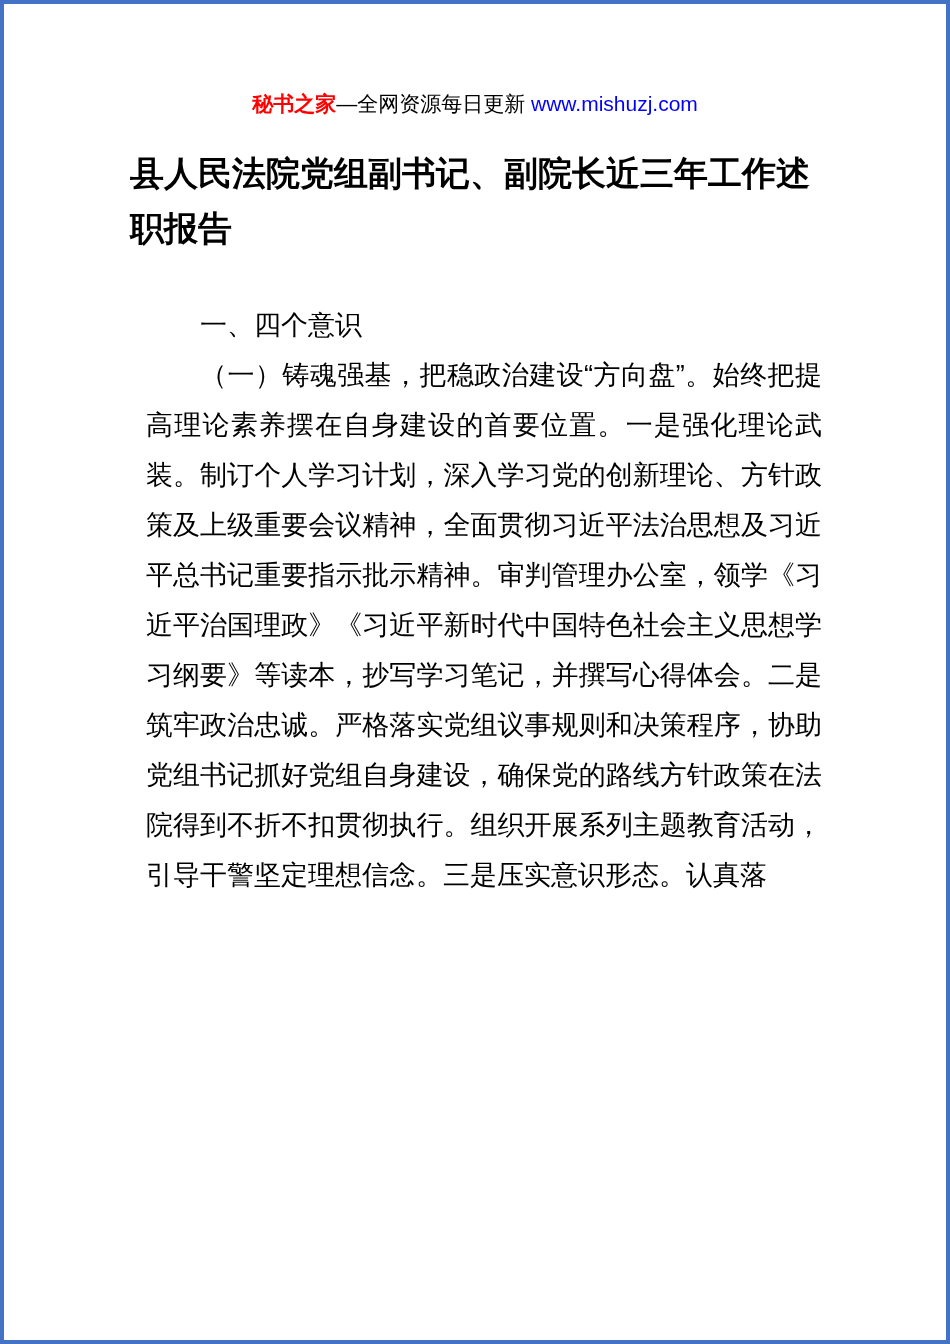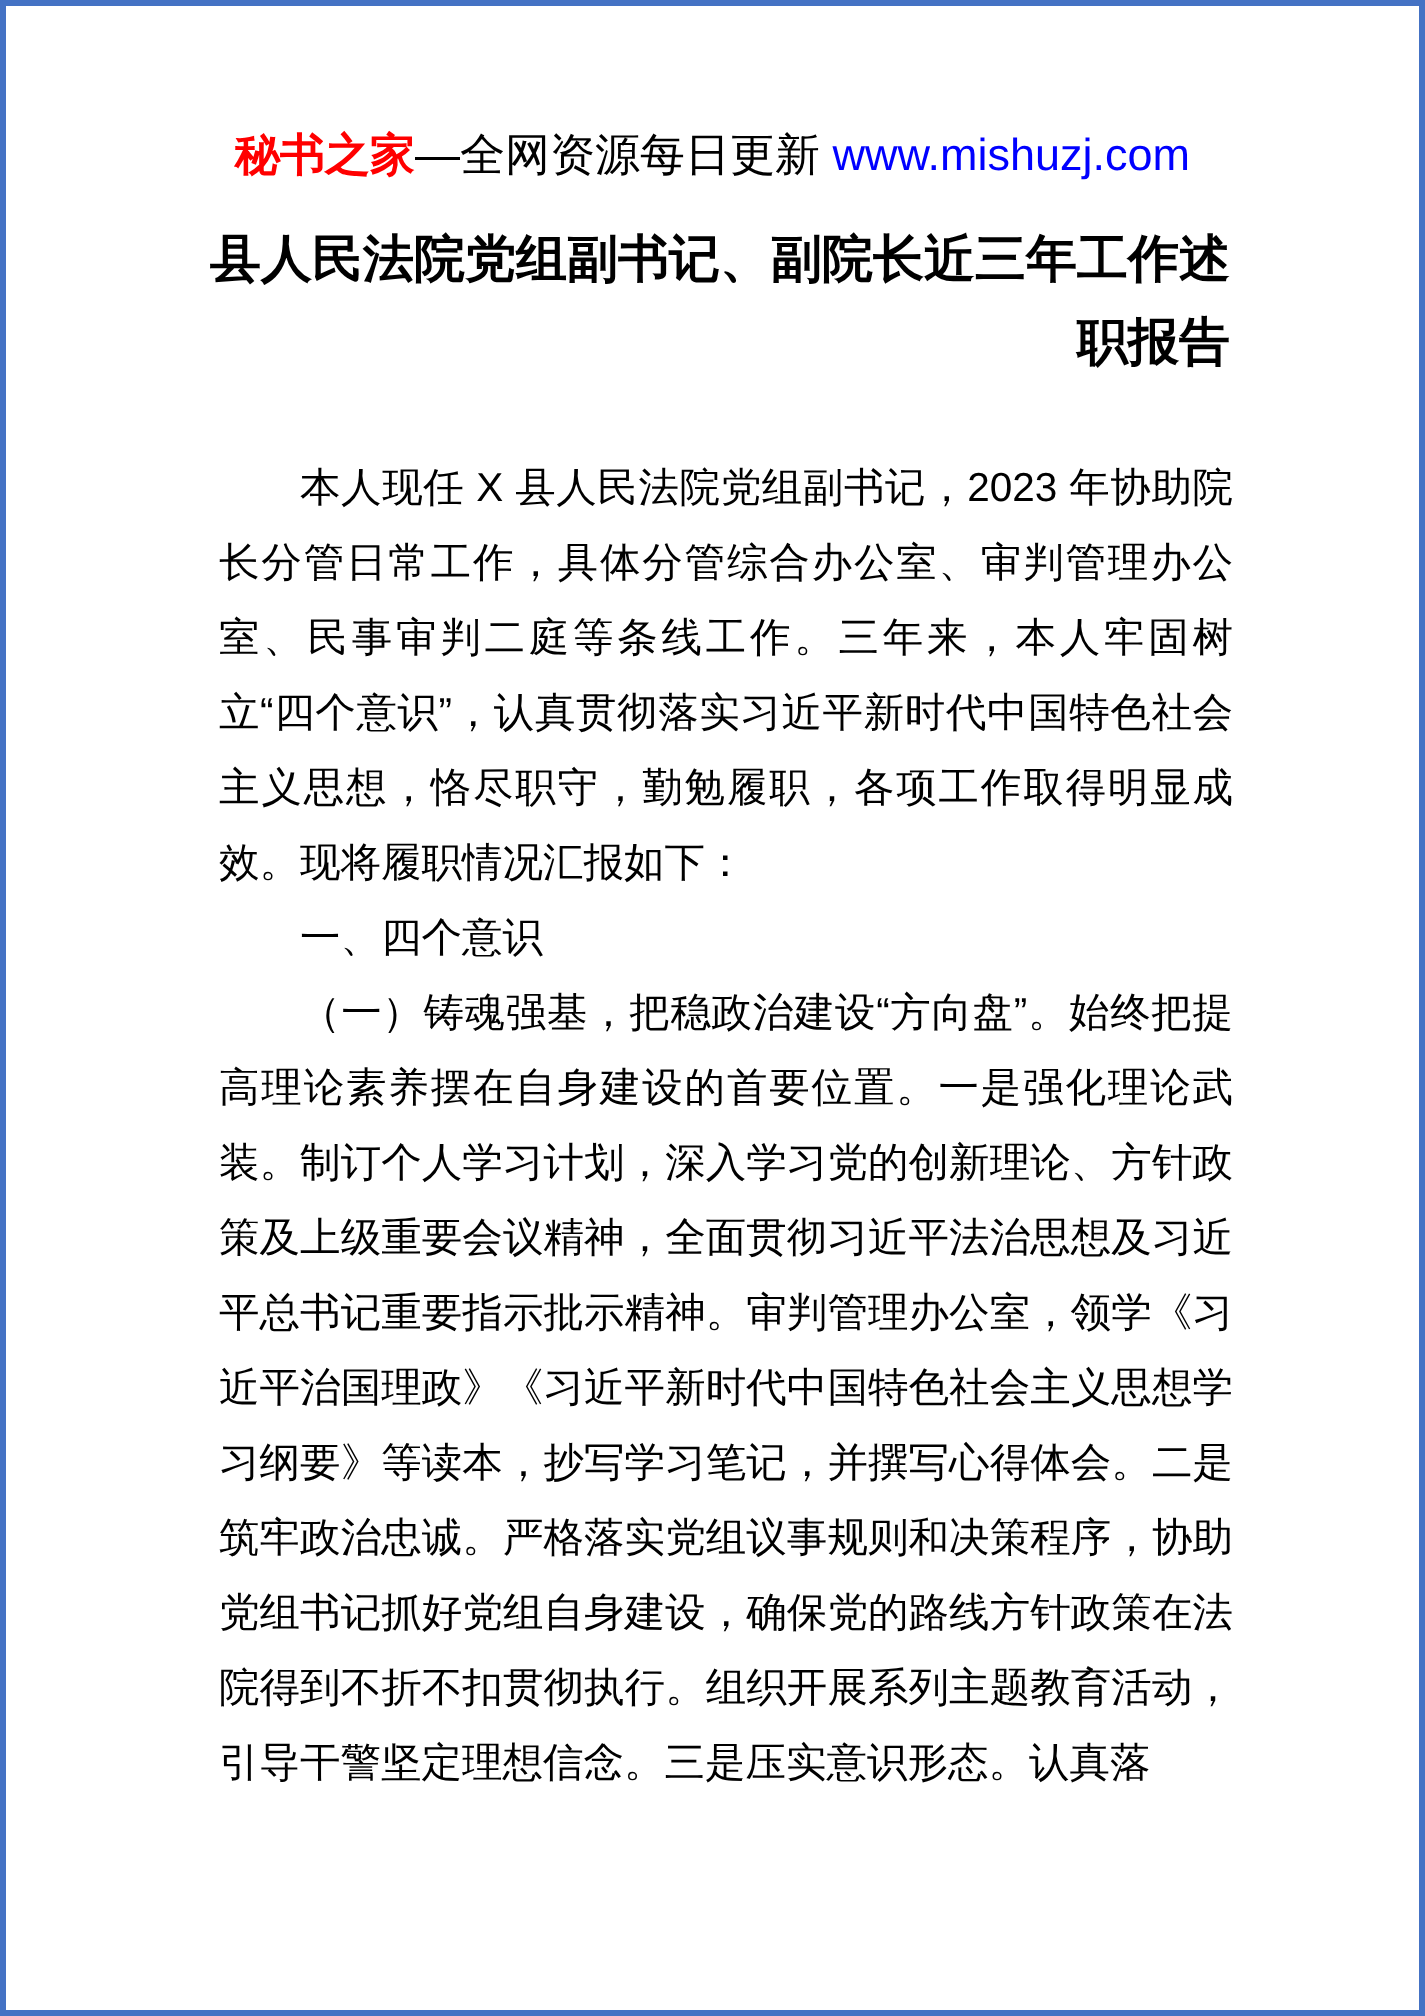--- a/index.html
+++ b/index.html
@@ -9,38 +9,38 @@
     box-sizing: border-box;
     background: #ffffff;
     border: 4px solid #4472c4;
     font-family: "Liberation Sans", "DejaVu Sans", sans-serif;
     color: #000000;
     overflow: hidden;
   }
   .site-header {
     margin-top: 82px;
     text-align: center;
-    font-size: 30px;
+    font-size: 21px;
     line-height: 36px;
     white-space: nowrap;
   }
   .site-header .brand {
     font-weight: 700;
   }
   .site-header .tagline {
     font-weight: 400;
     color: #000000;
   }
   .site-header .url {
     font-weight: 400;
   }
   .doc-title {
     margin: 24px auto 0 auto;
     padding: 0 126px;
-    text-align: right;
+    text-align: left;
     font-size: 34px;
     font-weight: 700;
     line-height: 55px;
     letter-spacing: 0px;
   }
   .doc-body {
     width: 676px;
     margin: 44px 0 0 142px;
   }
   .doc-body p {
@@ -56,16 +56,15 @@
 </head>
 <body style="background: rgb(255, 255, 255); border-color: rgb(68, 114, 196);">
 
 <div class="site-header">
   <span class="brand" style="color: rgb(255, 0, 0);">秘书之家</span><span class="tagline" style="color: rgb(0, 0, 0);">—全网资源每日更新 </span><span class="url" style="color: rgb(0, 0, 255);">www.mishuzj.com</span>
 </div>
 
 <h1 class="doc-title">县人民法院党组副书记、副院长近三年工作述职报告</h1>
 
 <div class="doc-body">
-  <p>本人现任 X 县人民法院党组副书记，2023 年协助院长分管日常工作，具体分管综合办公室、审判管理办公室、民事审判二庭等条线工作。三年来，本人牢固树立“四个意识”，认真贯彻落实习近平新时代中国特色社会主义思想，恪尽职守，勤勉履职，各项工作取得明显成效。现将履职情况汇报如下：</p>
   <p>一、四个意识</p>
   <p>（一）铸魂强基，把稳政治建设“方向盘”。始终把提高理论素养摆在自身建设的首要位置。一是强化理论武装。制订个人学习计划，深入学习党的创新理论、方针政策及上级重要会议精神，全面贯彻习近平法治思想及习近平总书记重要指示批示精神。审判管理办公室，领学《习近平治国理政》《习近平新时代中国特色社会主义思想学习纲要》等读本，抄写学习笔记，并撰写心得体会。二是筑牢政治忠诚。严格落实党组议事规则和决策程序，协助党组书记抓好党组自身建设，确保党的路线方针政策在法院得到不折不扣贯彻执行。组织开展系列主题教育活动，引导干警坚定理想信念。三是压实意识形态。认真落</p>
 </div>
 
 </body></html>

